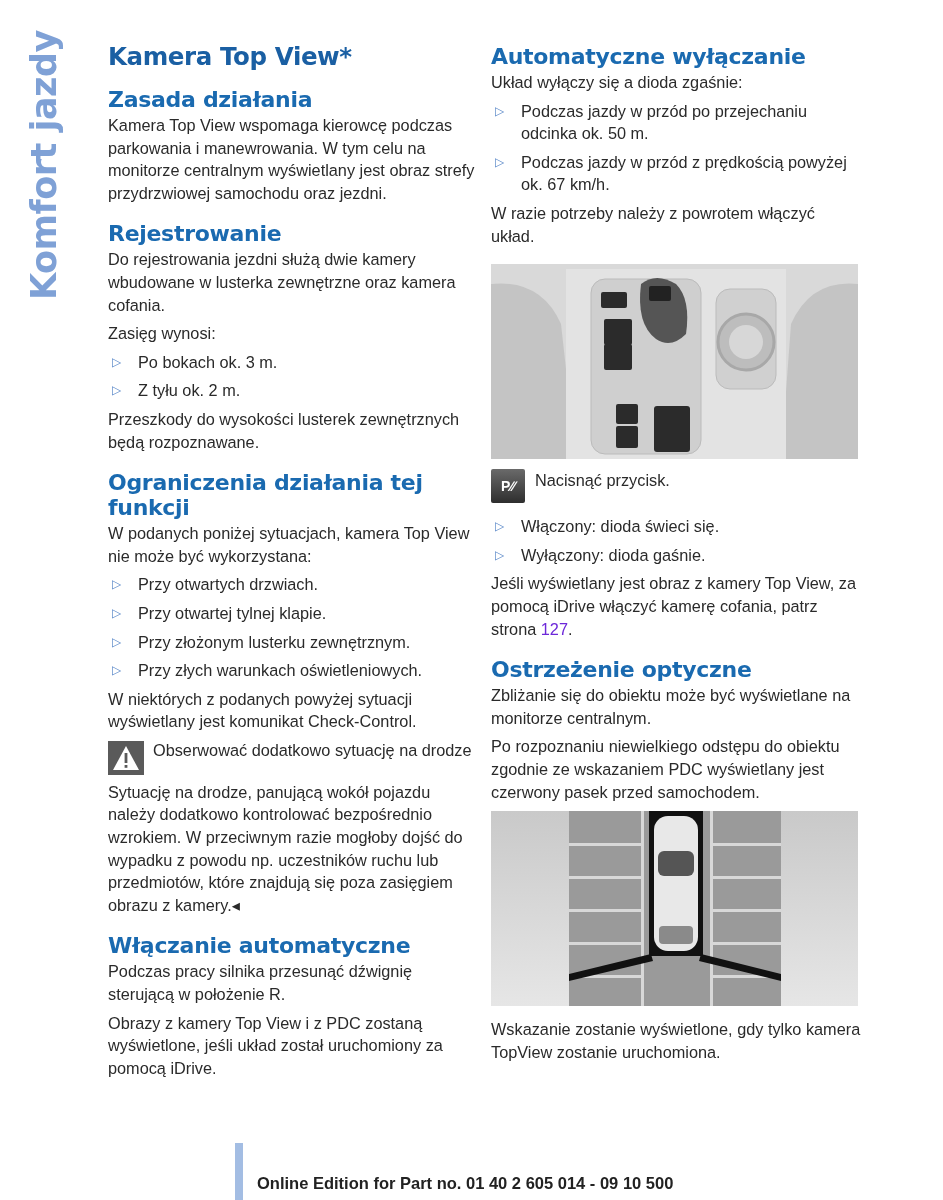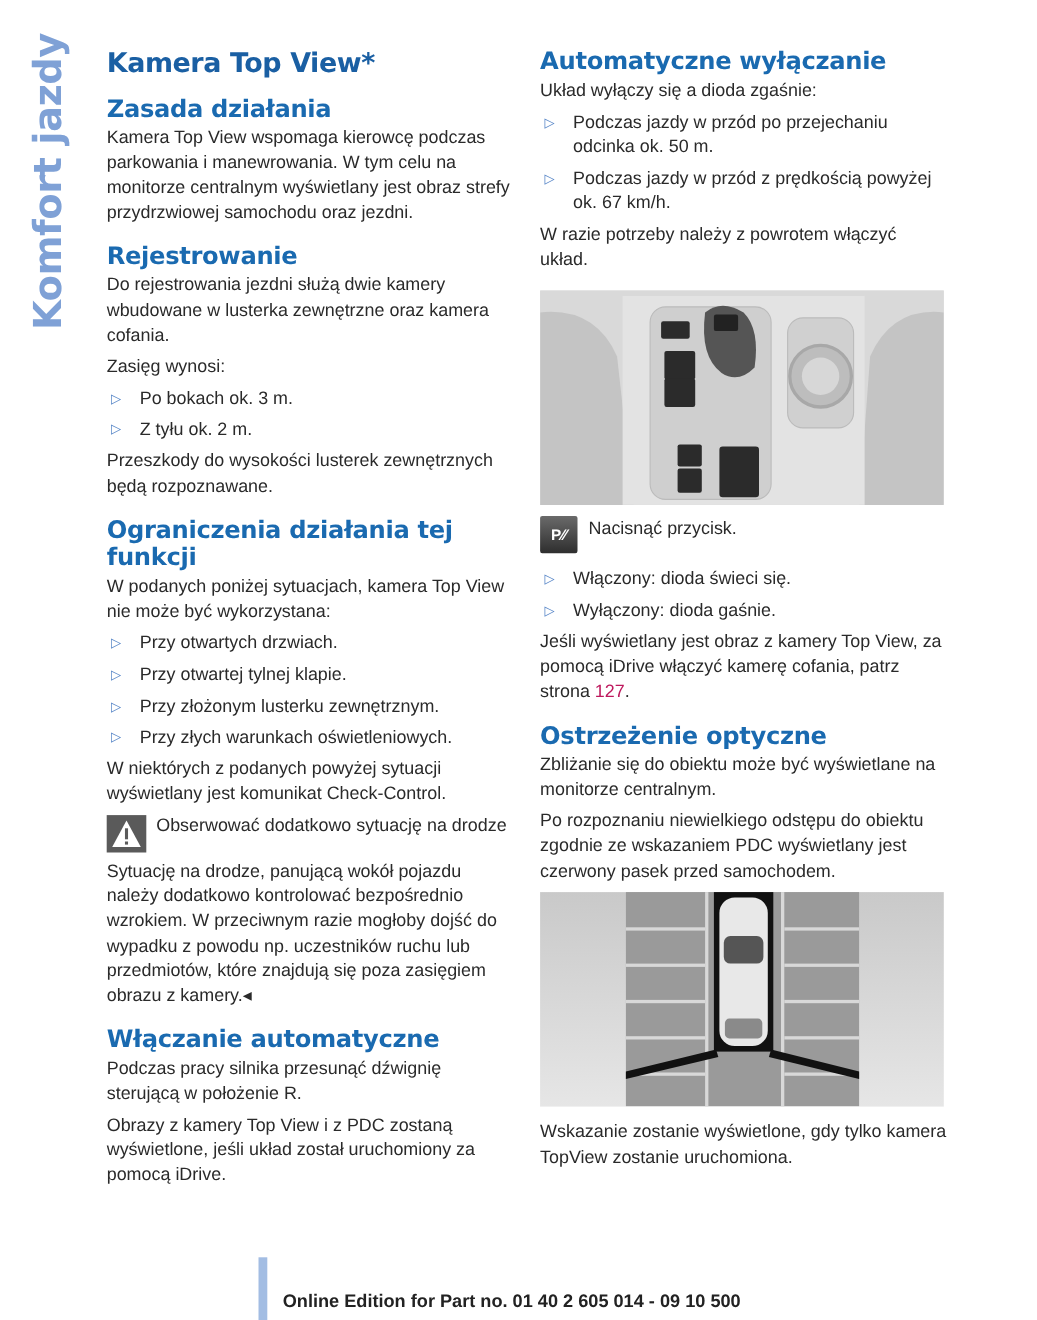--- a/index.html
+++ b/index.html
@@ -3,32 +3,32 @@
 <meta charset="utf-8">
 <style>
   html, body { margin: 0; padding: 0; background: #fff; }
   body { width: 943px; height: 1200px; position: relative; overflow: hidden;
          font-family: "Liberation Sans", sans-serif; color: #2a2a2a; }
   .side-title { position: absolute; left: 22px; top: 300px; width: 260px; height: 44px;
                 transform-origin: 0 0; transform: rotate(-90deg);
                 font-family: "DejaVu Sans", sans-serif; font-weight: bold; font-size: 35px;
                 color: #7fa1d6; white-space: nowrap; line-height: 44px; letter-spacing: -0.5px; }
   .col { position: absolute; top: 40px; font-size: 16.3px; line-height: 22.6px; }
-  .col.left { left: 97px; width: 372px; }
+  .col.left { left: 108px; width: 372px; }
   .col.right { left: 491px; width: 370px; top: 44px; }
   h1 { margin: 0 0 13px 0; font-family: "DejaVu Sans", sans-serif; font-size: 24.5px;
        line-height: 34px; color: #1a5fa3; font-weight: bold; letter-spacing: -0.4px; }
   h2 { margin: 0 0 2px 0; font-family: "DejaVu Sans", sans-serif; font-size: 22px;
        line-height: 25px; color: #1a6ab0; font-weight: bold; letter-spacing: -0.3px; }
   p { margin: 0 0 6px 0; }
   .sec { margin-bottom: 17px; }
   ul { list-style: none; margin: 0 0 6px 0; padding: 0; }
   li { position: relative; padding-left: 30px; margin-bottom: 6px; }
   li .bullet { position: absolute; left: 4px; top: 0; color: #5a88c8; font-size: 12px; }
-  .link { color: #be185d; }
+  .link { color: #6d28d9; }
   .warn { display: flex; align-items: flex-start; margin-bottom: 6px; }
   .warn-icon { width: 36px; height: 34px; background: #5a5a5a; flex: none; margin-right: 9px;
                margin-top: 2px; display: flex; align-items: center; justify-content: center; }
   .btn-row { display: flex; align-items: flex-start; margin: 10px 0 12px 0; }
   .pdc-icon { width: 34px; height: 34px; background: linear-gradient(#6a6a6a,#2e2e2e); flex: none;
               margin-right: 10px; border-radius: 2px; display: flex; align-items: center; justify-content: center;
               color: #fff; font-weight: bold; font-size: 14px; }
   .img-console { width: 367px; height: 195px; background: #d8d8d8; position: relative; overflow: hidden;
                  margin: 8px 0 0 0; }
   .img-topview { width: 367px; height: 195px; background: linear-gradient(#c9c9c9,#e6e6e6);

